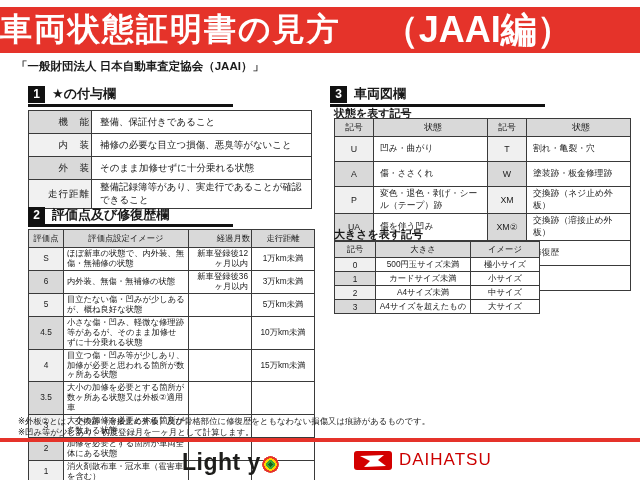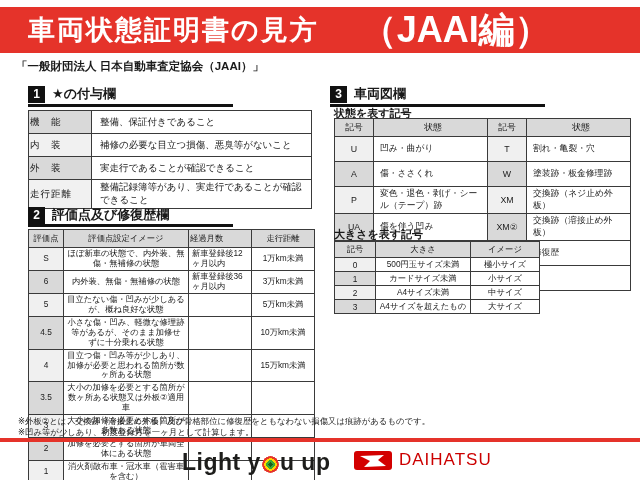--- a/index.html
+++ b/index.html
@@ -7,49 +7,49 @@
     width:640px;height:480px;position:relative;overflow:hidden;
     background:#ffffff;
     font-family:"Liberation Sans","DejaVu Sans",sans-serif;
     color:#1a1a1a;
   }
   
   .banner{
     position:absolute;top:7px;left:0;width:640px;height:46px;
     background:#e5332a;color:#fff;display:flex;align-items:center;
   }
-  .banner-title{font-size:27px;font-weight:bold;margin-left:28px;letter-spacing:2px;white-space:nowrap;}
+  .banner-title{font-size:32px;font-weight:bold;letter-spacing:2px;white-space:nowrap;}
   .banner-edition{font-size:36px;font-weight:bold;margin-left:42px;white-space:nowrap;}
   .subtitle{position:absolute;top:59px;left:16px;font-size:11.5px;font-weight:bold;}
   
   .sec-head{position:absolute;display:flex;align-items:center;}
   .sec-num{
     width:17px;height:17px;background:#111;color:#fff;font-weight:bold;font-size:12px;
     display:flex;align-items:center;justify-content:center;flex:0 0 17px;
   }
   .sec-title{font-weight:bold;font-size:13px;margin-left:7px;white-space:nowrap;}
   .sec-underline{position:absolute;height:3px;background:#111;}
   
   table{border-collapse:collapse;table-layout:fixed;position:absolute;background:#fff;}
   td,th{border:1px solid #3a3a3a;overflow:hidden;}
   th{background:#d9d9d9;font-weight:normal;text-align:center;}
   
   .t1{left:28px;top:110px;width:284px;font-size:9.5px;}
   .t1 td{height:20px;}
-  .t1 .lbl{width:60px;text-align:left;letter-spacing:1px;}
+  .t1 .lbl{width:60px;text-align:right;letter-spacing:1px;}
   .t1 tr:nth-child(odd) .lbl{background:#d9d9d9;}
   .t1 tr:nth-child(even) .lbl{background:#f1f1f1;}
   .t1 .dsc{padding-left:8px;}
   
   .t2{left:28px;top:229px;width:284px;font-size:8.3px;line-height:1.2;}
   .t2 th{height:15px;}
-  .t2 td{padding:1px 3px;height:13px;text-align:center;}
+  .t2 td{padding:1px 3px;height:13px;}
   .t2 .c0{width:34px;text-align:center;padding:0;}
   .t2 .c1{width:122px;}
-  .t2 .c2{width:60px;text-align:left;}
+  .t2 .c2{width:60px;text-align:right;}
   .t2 .c3{width:60px;text-align:center;}
   .t2 tbody tr:nth-child(odd) .c0{background:#f0f0f0;}
   .t2 tbody tr:nth-child(even) .c0{background:#d9d9d9;}
   
   .t3{left:334px;top:118px;width:284px;font-size:8.8px;}
   .t3 th{height:15px;}
   .t3 td{height:22px;}
   .t3 .sym{width:38px;text-align:center;padding:0;}
   .t3 .st1{width:106px;padding-left:6px;}
   .t3 .st2{width:96px;padding-left:6px;}
@@ -101,21 +101,21 @@
     <tr>
       <td class="lbl">機　能</td>
       <td class="dsc">整備、保証付きであること</td>
     </tr>
     <tr>
       <td class="lbl">内　装</td>
       <td class="dsc">補修の必要な目立つ損傷、悪臭等がないこと</td>
     </tr>
     <tr>
       <td class="lbl">外　装</td>
-      <td class="dsc">実走行であることが確認できること</td>
+      <td class="dsc">そのまま加修せずに十分乗れる状態</td>
     </tr>
     <tr>
       <td class="lbl">走行距離</td>
       <td class="dsc">整備記録簿等があり、実走行であることが確認できること</td>
     </tr>
   </tbody>
 </table>
 
 <div class="sec-head" style="left:28px;top:206px;">
   <span class="sec-num">2</span>
@@ -285,20 +285,19 @@
 <div class="notes">
   <div>※外板②とは、交換跡（溶接止め外板）及び骨格部位に修復歴をともなわない損傷又は痕跡があるものです。</div>
   <div>※凹み等が少しあり、初度登録月を一ヶ月として計算します。</div>
 </div>
 
 <div class="red-line"></div>
 
 <div class="slogan">
   <span>Light y</span>
   <span class="target"></span>
-  <span>u up</span>
 </div>
 <div class="d-logo">
   <svg width="30" height="14" viewBox="0 0 30 14">
     <polygon points="2,2 26,1 20,6 28,12 6,13 12,7" fill="#ffffff"></polygon>
   </svg>
 </div>
 <div class="brand">DAIHATSU</div>
 
 </body></html>

